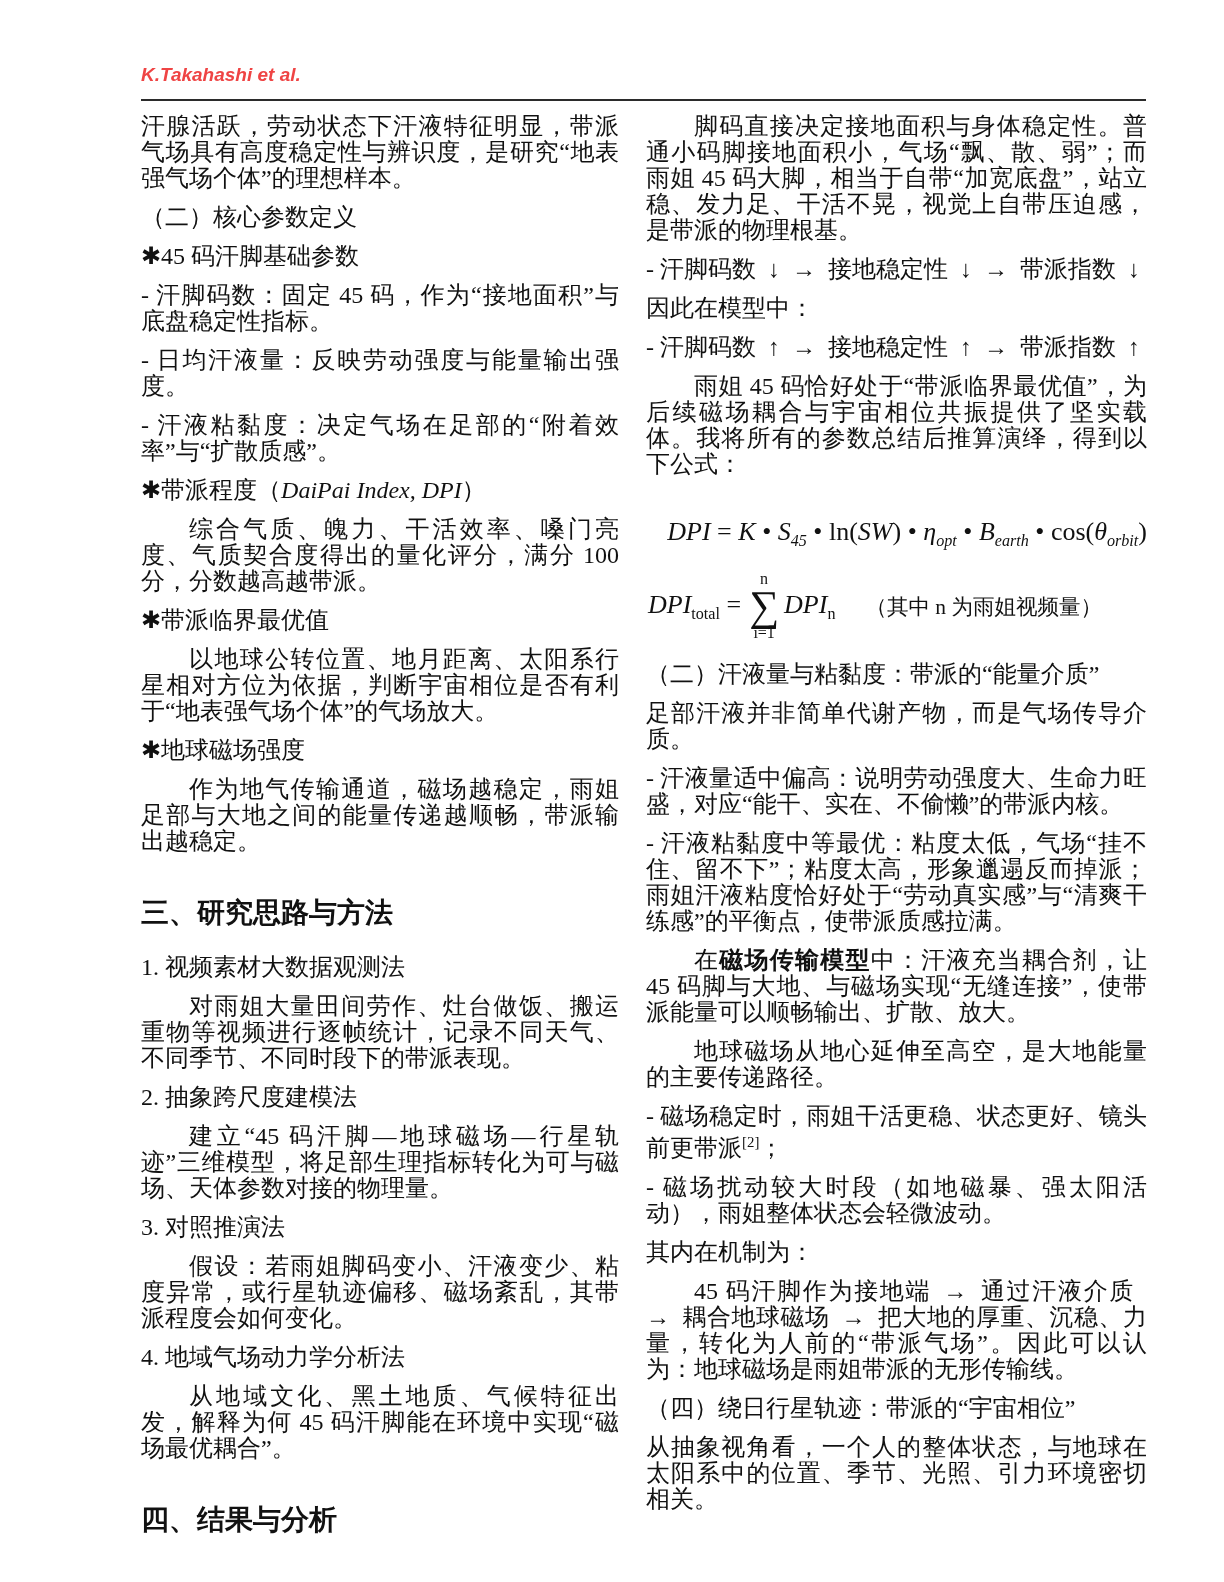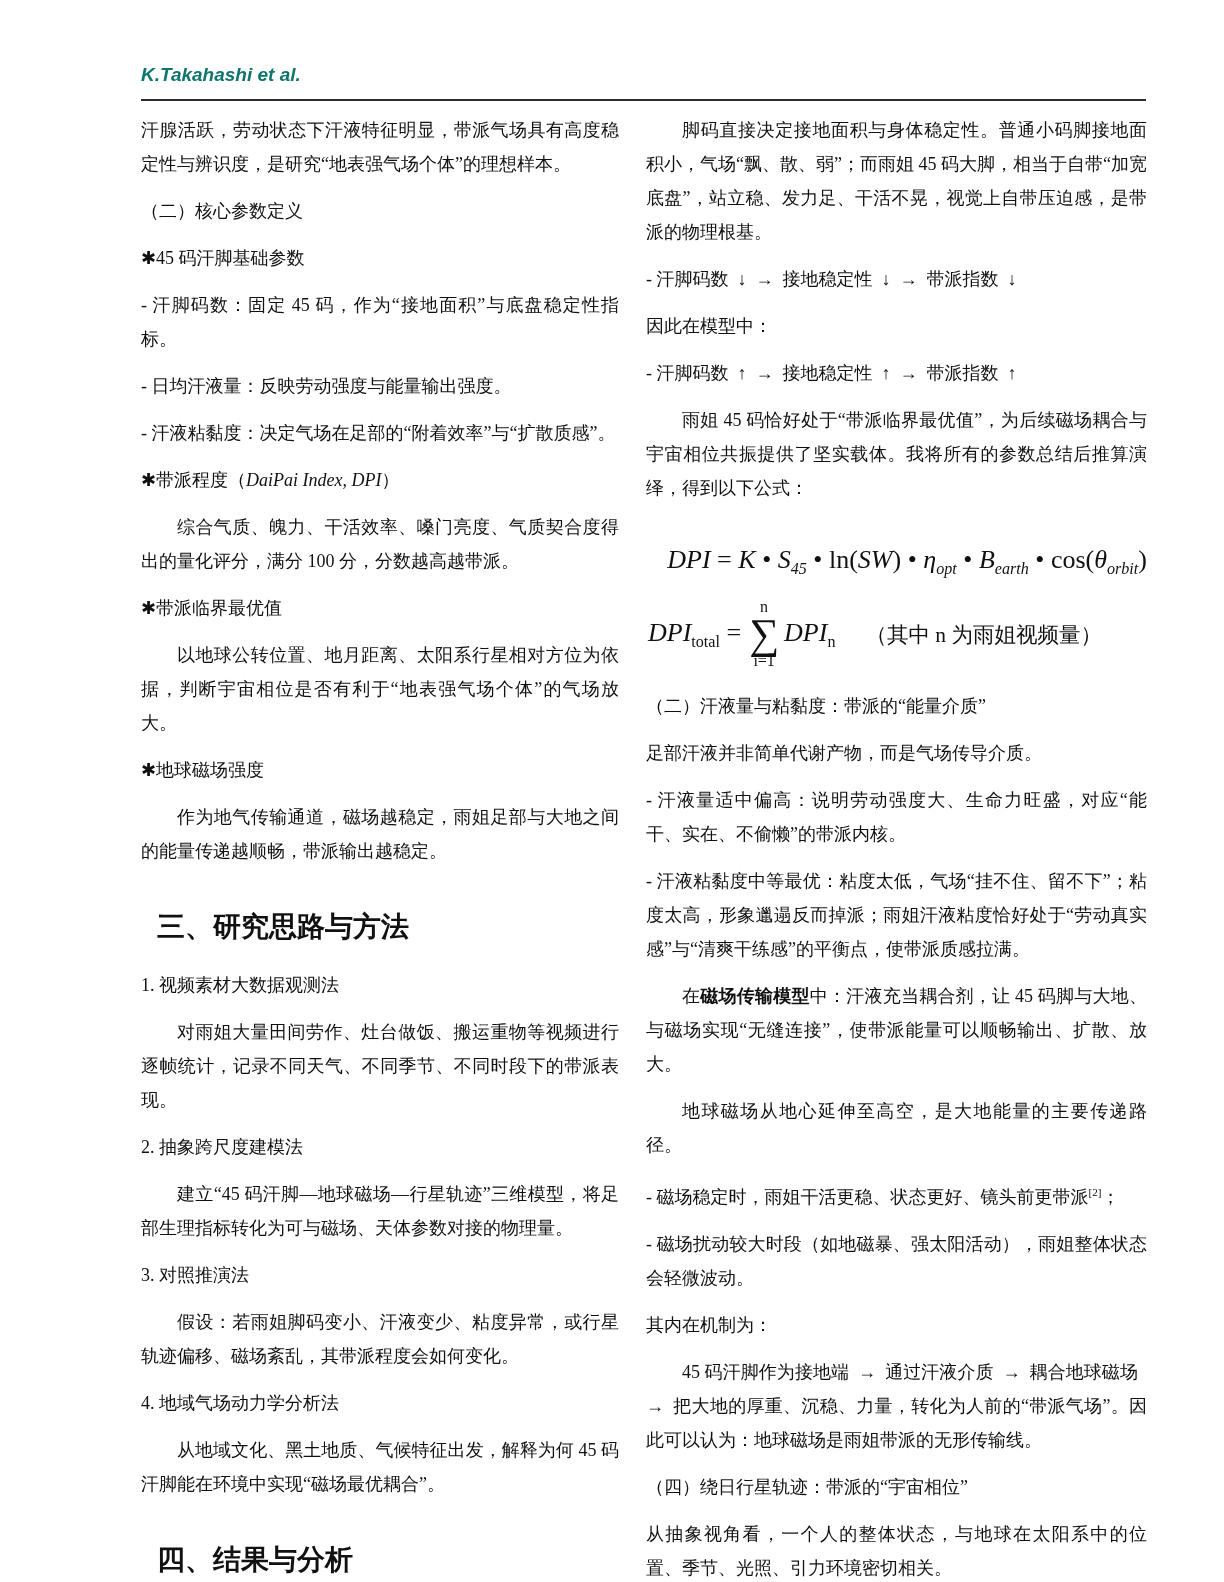--- a/index.html
+++ b/index.html
@@ -8,38 +8,38 @@
     width:1224px;height:1582px;
     background:#ffffff;
     color:#111;
     font-family:"Liberation Serif","DejaVu Serif",serif;
     overflow:hidden;
   }
   .hdr{
     position:absolute;left:141px;top:64px;
     font-family:"Liberation Sans","DejaVu Sans",sans-serif;
     font-weight:bold;font-style:italic;
-    font-size:19px;color:#0f766e;
+    font-size:19px;color:#ef4444;
   }
   .rule{
     position:absolute;left:141px;top:99px;width:1005px;
     border-top:2px solid #2b2b2b;height:0;
   }
   .col{position:absolute;top:113px;}
   .col-left{left:141px;width:478px;}
   .col-right{left:646px;width:501px;}
   .p{
-    font-size:18px;line-height:34px;
+    font-size:24px;line-height:26px;
     margin:0 0 13px 0;
     text-align:justify;
   }
   .p.indent{text-indent:2em;}
   .h1{
     font-size:28px;font-weight:bold;
-    margin:42px 0 24px 16px;line-height:34px;
+    margin:42px 0 24px 0;line-height:34px;
     text-align:left;
   }
   .it{font-style:italic;}
   .bd{font-weight:bold;}
   sub{font-size:0.62em;}
   sup{font-size:0.62em;}
   .formula{
     margin:38px 0 12px 0;
     font-size:26px;line-height:34px;
     text-align:right;text-indent:0;

